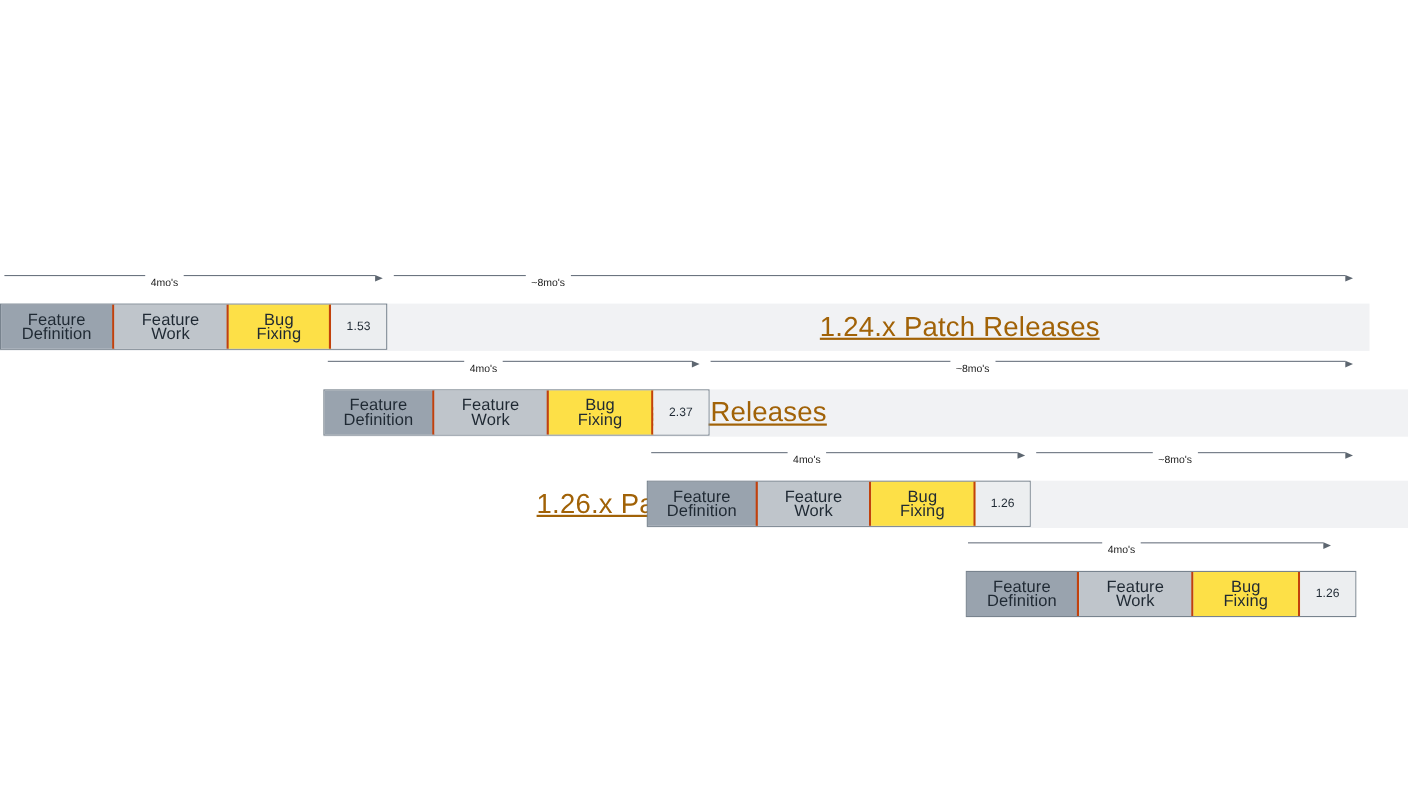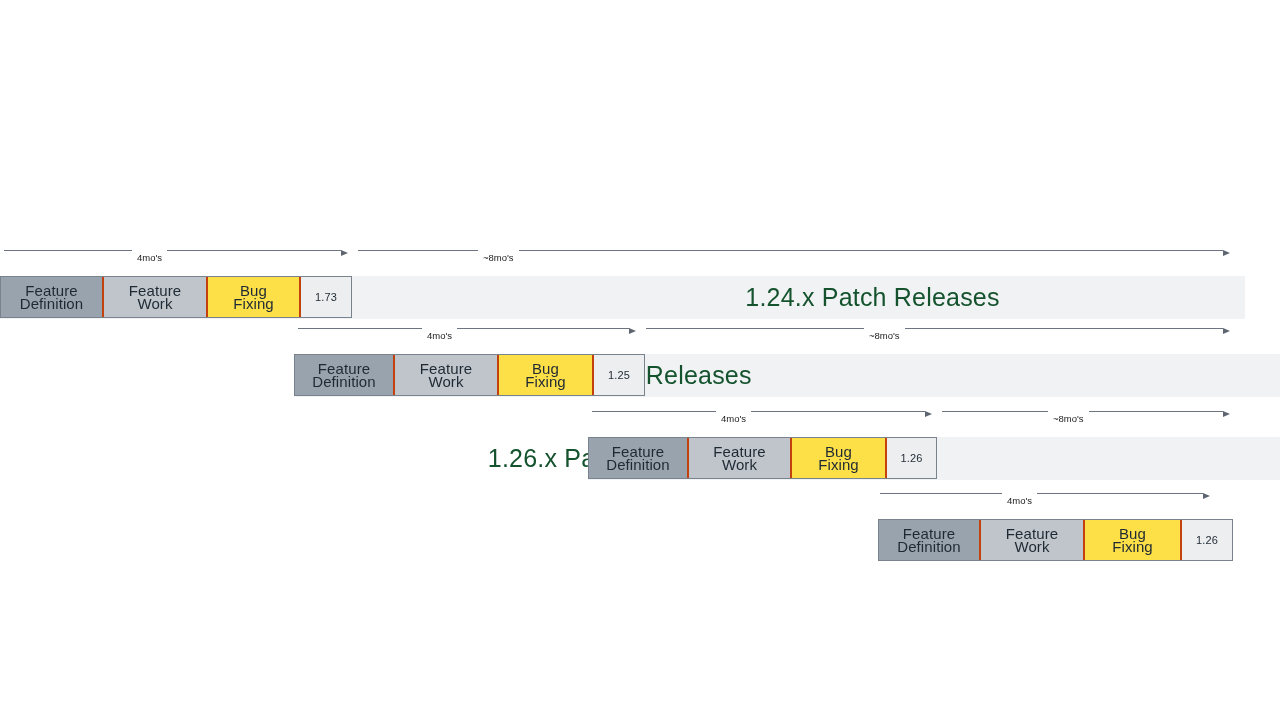--- a/index.html
+++ b/index.html
@@ -14,25 +14,26 @@
   .release-row{position:absolute;left:0;top:0;width:1280px;height:0;}
 
   
   .patch-band{
     position:absolute;
     background:#f1f2f4;
     display:flex;align-items:center;justify-content:center;
     box-sizing:border-box;
   }
   .patch-band-label{
-    color:#14532d;
+    color:#a16207;
     font-size:25px;
     letter-spacing:.2px;
     white-space:nowrap;
     font-weight:400;
+    text-decoration:underline;
   }
 
   
   .phases{
     position:absolute;
     display:flex;
     box-sizing:border-box;
     border:1px solid #78838e;
     height:42px;
   }
@@ -103,21 +104,21 @@
       <div class="arrowhead"></div>
     </div>
 
     <div class="phases" style="left:0px; top:276px; width:352px;">
       <div class="phase def" style="width:103px;">Feature
 Definition</div>
       <div class="phase work" style="width:104px;">Feature
 Work</div>
       <div class="phase bug" style="width:93px;">Bug
 Fixing</div>
-      <div class="phase ver" style="width:50px;">1.73</div>
+      <div class="phase ver" style="width:50px;">1.53</div>
     </div>
   </div>
 
   <div class="release-row">
 
     <div class="patch-band" style="left:294px; top:354px; width:1251px; height:43px;">
       <span class="patch-band-label" style="transform:translateX(-295px);">1.25.x Patch Releases</span>
     </div>
 
     <div class="measure" style="left:298px; top:328px; width:338px;">
@@ -134,21 +135,21 @@
       <div class="arrowhead"></div>
     </div>
 
     <div class="phases" style="left:294px; top:354px; width:351px;">
       <div class="phase def" style="width:100px;">Feature
 Definition</div>
       <div class="phase work" style="width:104px;">Feature
 Work</div>
       <div class="phase bug" style="width:95px;">Bug
 Fixing</div>
-      <div class="phase ver" style="width:50px;">1.25</div>
+      <div class="phase ver" style="width:50px;">2.37</div>
     </div>
   </div>
 
   <div class="release-row">
 
     <div class="patch-band" style="left:588px; top:437px; width:1270px; height:43px;">
       <span class="patch-band-label" style="transform:translateX(-608px);">1.26.x Patch Releases</span>
     </div>
 
     <div class="measure" style="left:592px; top:411px; width:340px;">

